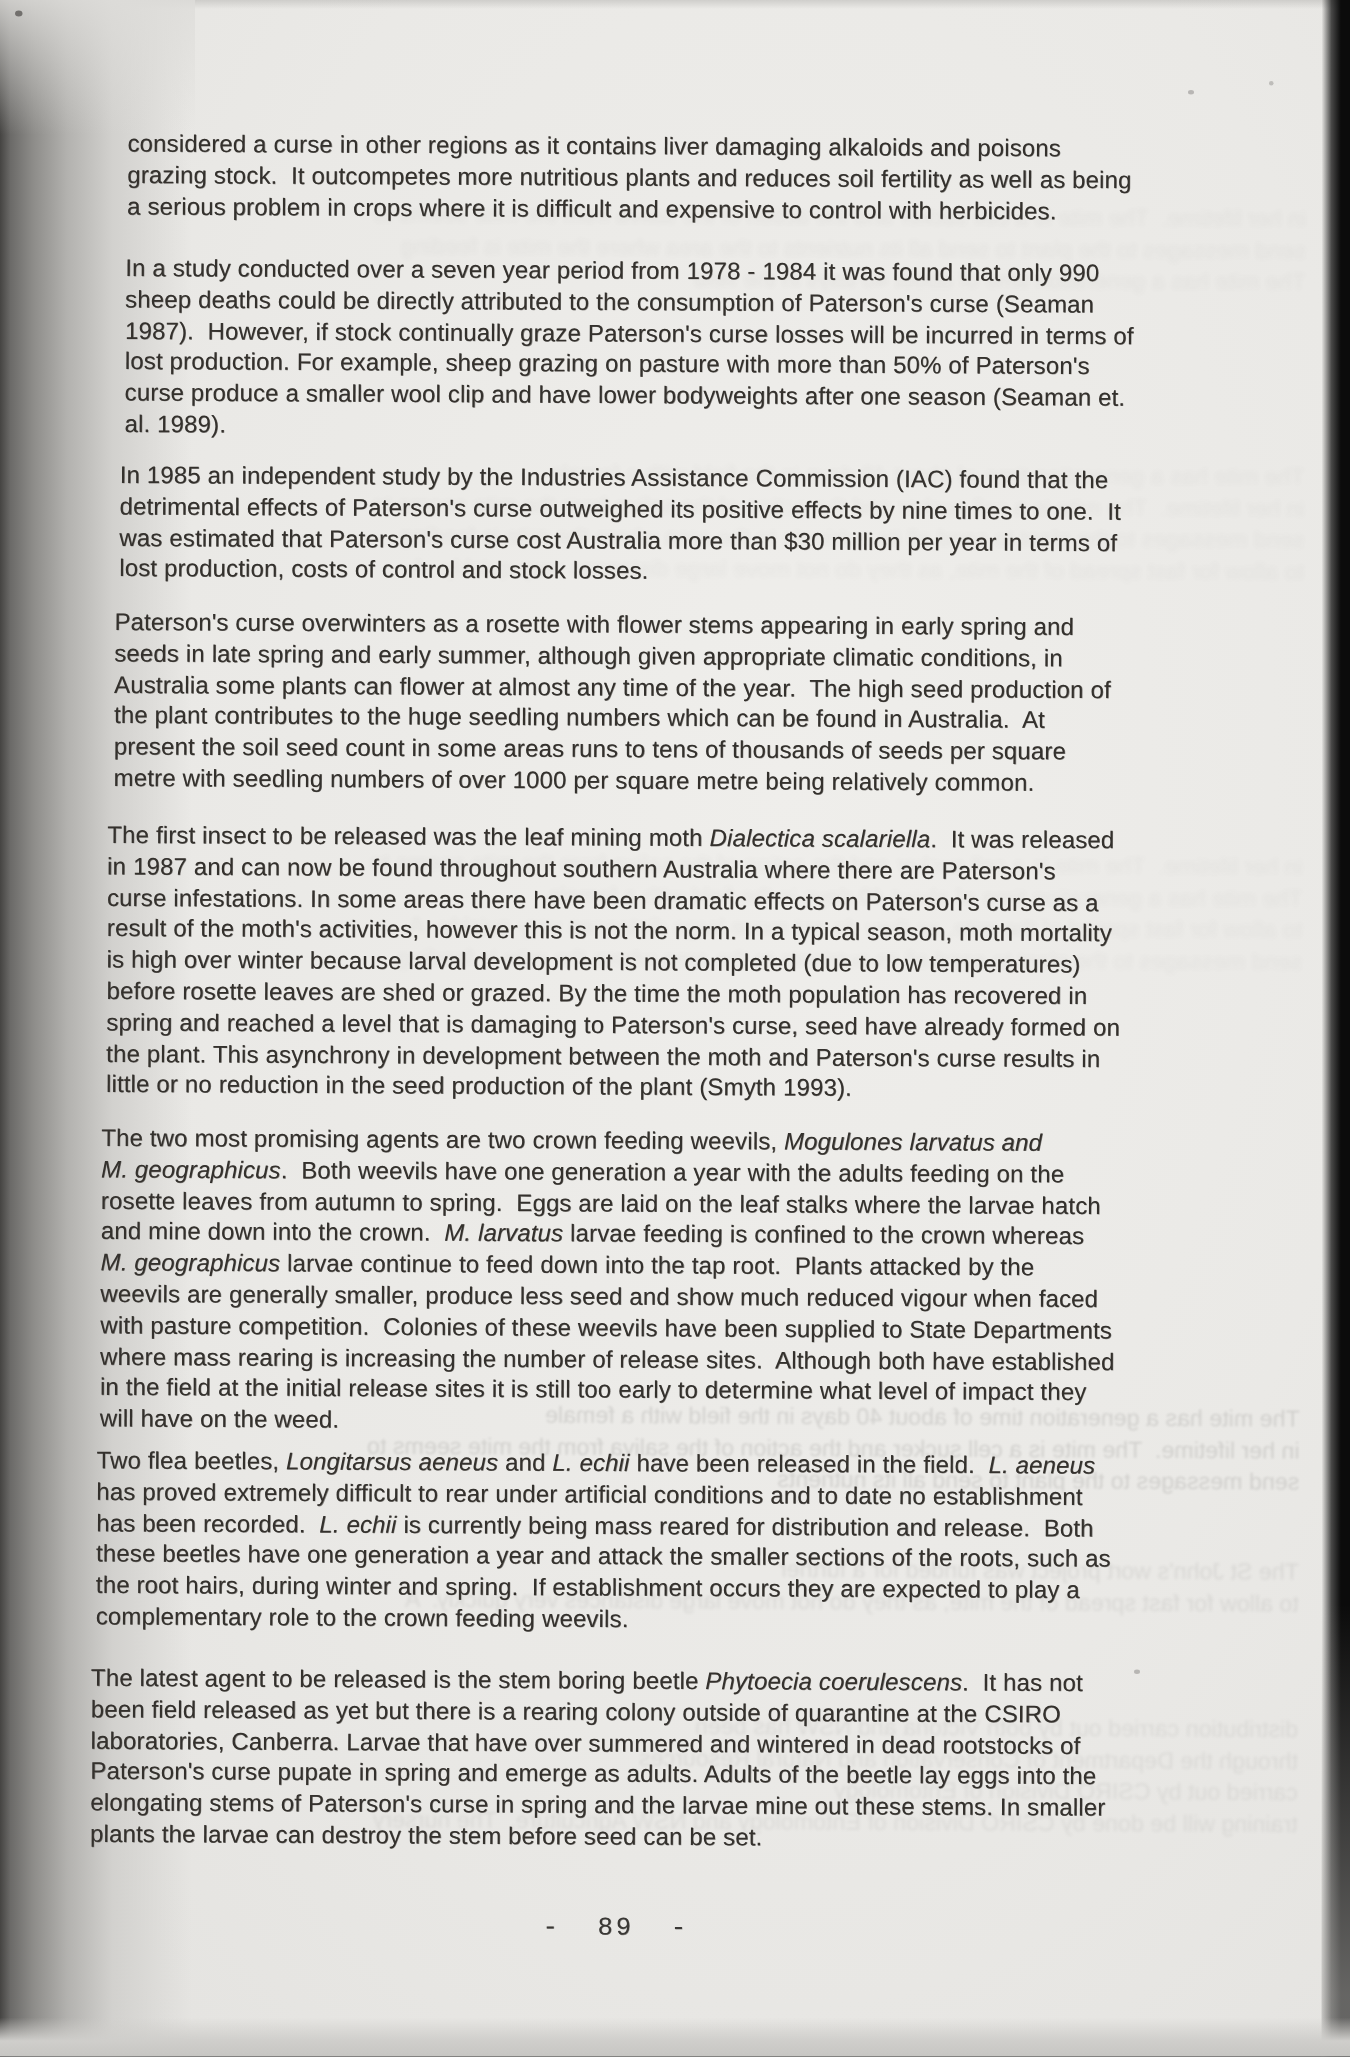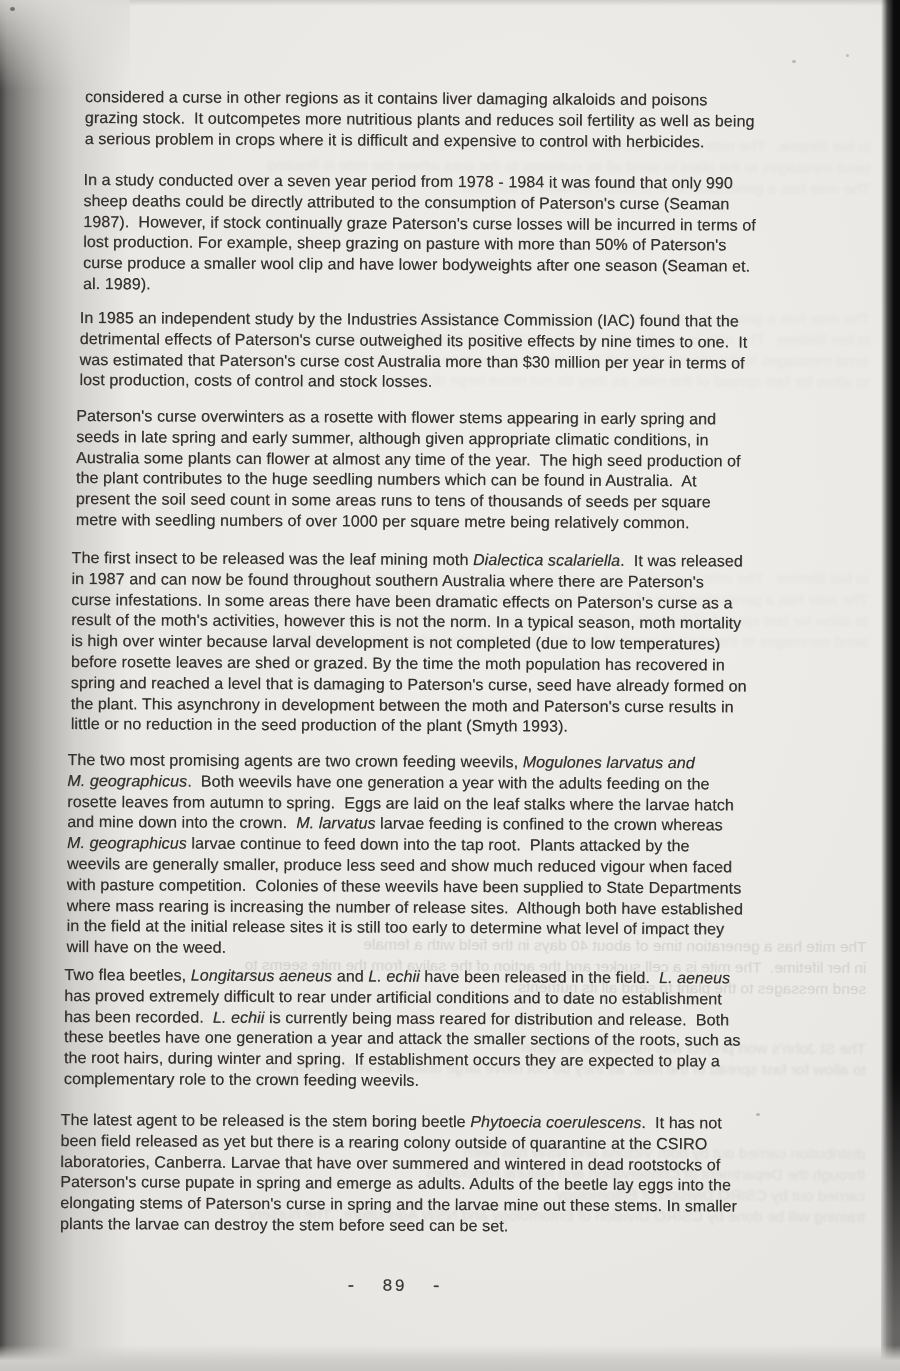--- a/index.html
+++ b/index.html
@@ -59,21 +59,21 @@
   }
   .p1{top:0px;   left:85px;}
   .p2{top:83px;  left:84px;}
   .p3{top:221px; left:81px;}
   .p4{top:319px; left:78px;}
   .p5{top:461px; left:74px;}
   .p6{top:663px; left:71px;}
   .p7{top:878px; left:69px;}
   .p8{top:1023px;left:66px;}
   .page-num{
-    position:absolute;top:1188px;left:352px;
+    position:absolute;top:1188px;left:368px;
     font-family:"Liberation Mono", monospace;
     font-size:17px;letter-spacing:2px;color:#3a3835;
     text-shadow:.3px .2px 0 rgba(58,56,53,.5);
     white-space:pre;
   }
   
   .ghost{
     position:absolute;left:55px;width:816px;
     transform:scaleX(-1);
     font-size:15.5px;line-height:20.9px;

